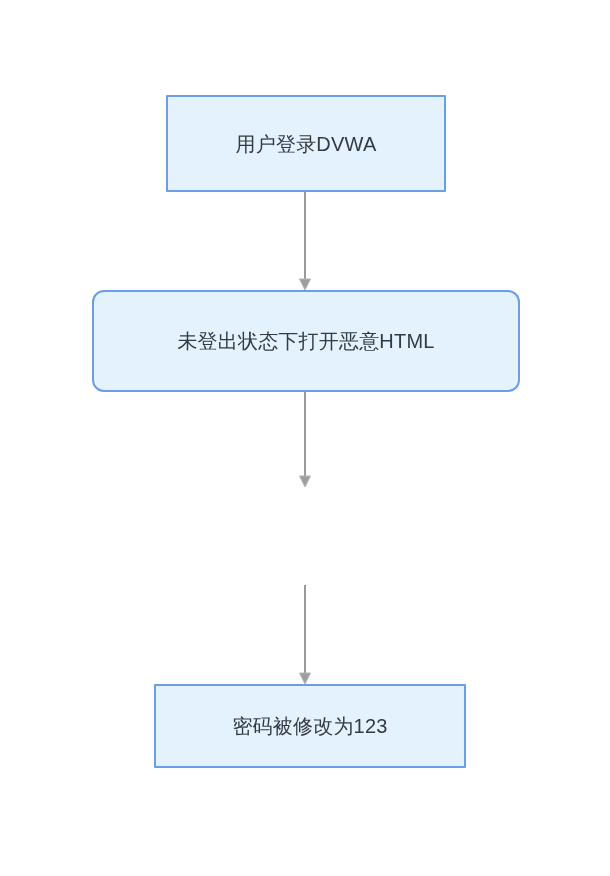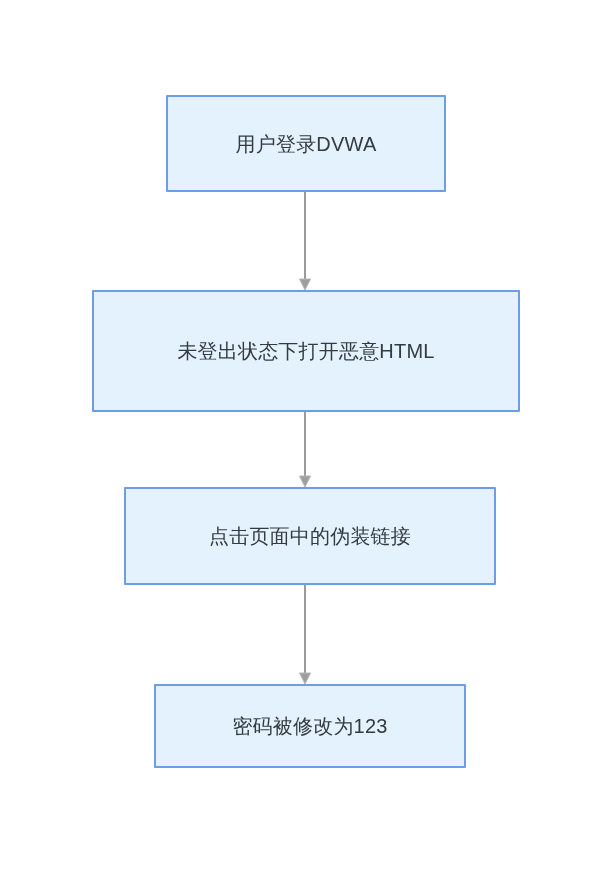--- a/index.html
+++ b/index.html
@@ -38,21 +38,21 @@
     color: #333a40;
     font-size: 20px;
     line-height: 1.3;
     letter-spacing: 0.2px;
     font-family: "Liberation Sans", "DejaVu Sans", sans-serif;
     white-space: nowrap;
   }
 
   
   #node-0 { left: 166px; top: 95px;  width: 280px; height: 97px; }
-  #node-1 { left: 92px;  top: 290px; width: 428px; height: 122px; }
+  #node-1 { left: 92px;  top: 290px; width: 428px; height: 102px; border-radius: 12px; }
   #node-2 { left: 124px; top: 487px; width: 372px; height: 98px; }
   #node-3 { left: 154px; top: 684px; width: 312px; height: 84px; }
 
   .flow-connector {
     position: absolute;
     left: 0;
     top: 0;
     width: 610px;
     height: 876px;
     pointer-events: none;
@@ -82,21 +82,18 @@
   </svg>
 
   <div id="node-0" class="flow-node">
     <span class="flow-node-label">用户登录DVWA</span>
   </div>
 
   <div id="node-1" class="flow-node">
     <span class="flow-node-label">未登出状态下打开恶意HTML</span>
   </div>
 
-  <div id="node-2" class="flow-node">
-    <span class="flow-node-label">点击页面中的伪装链接</span>
-  </div>
 
   <div id="node-3" class="flow-node">
     <span class="flow-node-label">密码被修改为123</span>
   </div>
 
 </div>
 
 </body></html>

